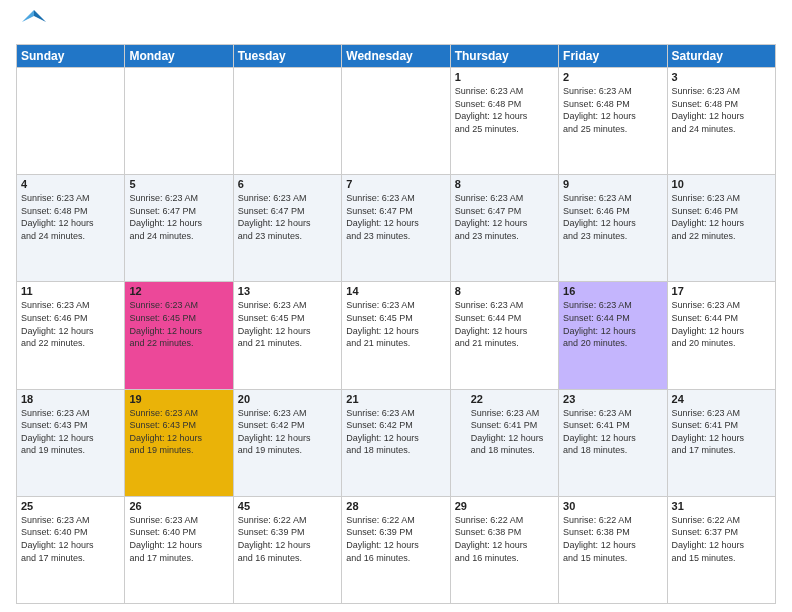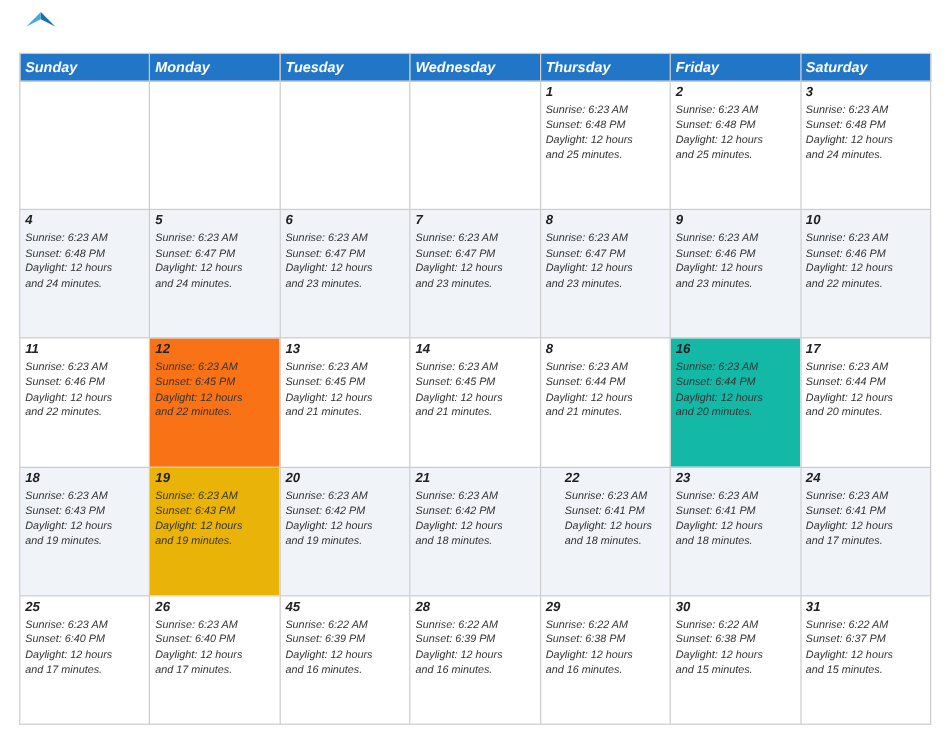--- a/index.html
+++ b/index.html
@@ -49,21 +49,20 @@
     }
     .location {
       font-size: 14px;
       color: #444;
     }
     .calendar {
       flex: 1;
       border-collapse: collapse;
       width: 100%;
       table-layout: fixed;
-      font-style: italic;
     }
     .calendar th {
       background: #2176c7;
       color: #fff;
       font-size: 12px;
       font-weight: bold;
       padding: 4px 4px;
       text-align: left;
       border: 1px solid #ccc;
     }
@@ -214,21 +213,21 @@
           </td>
         </tr>
         <tr>
           <td style="background: rgb(255, 255, 255);">
             <span class="day-num">11</span>
             <div class="day-info" style="white-space: pre-line;">Sunrise: 6:23 AM
 Sunset: 6:46 PM
 Daylight: 12 hours
 and 22 minutes.</div>
           </td>
-          <td style="background: #f97316;">
+          <td style="background: #ec4899;">
             <span class="day-num">12</span>
             <div class="day-info" style="white-space: pre-line;">Sunrise: 6:23 AM
 Sunset: 6:45 PM
 Daylight: 12 hours
 and 22 minutes.</div>
           </td>
           <td style="background: rgb(255, 255, 255);">
             <span class="day-num">13</span>
             <div class="day-info" style="white-space: pre-line;">Sunrise: 6:23 AM
 Sunset: 6:45 PM
@@ -242,21 +241,21 @@
 Daylight: 12 hours
 and 21 minutes.</div>
           </td>
           <td style="background: rgb(255, 255, 255);">
             <span class="day-num">8</span>
             <div class="day-info" style="white-space: pre-line;">Sunrise: 6:23 AM
 Sunset: 6:44 PM
 Daylight: 12 hours
 and 21 minutes.</div>
           </td>
-          <td style="background: #14b8a6; margin-left: 45px;">
+          <td style="background: #c4b5fd; margin-left: 45px;">
             <span class="day-num">16</span>
             <div class="day-info" style="white-space: pre-line;">Sunrise: 6:23 AM
 Sunset: 6:44 PM
 Daylight: 12 hours
 and 20 minutes.</div>
           </td>
           <td style="background: rgb(255, 255, 255);">
             <span class="day-num">17</span>
             <div class="day-info" style="white-space: pre-line;">Sunrise: 6:23 AM
 Sunset: 6:44 PM

